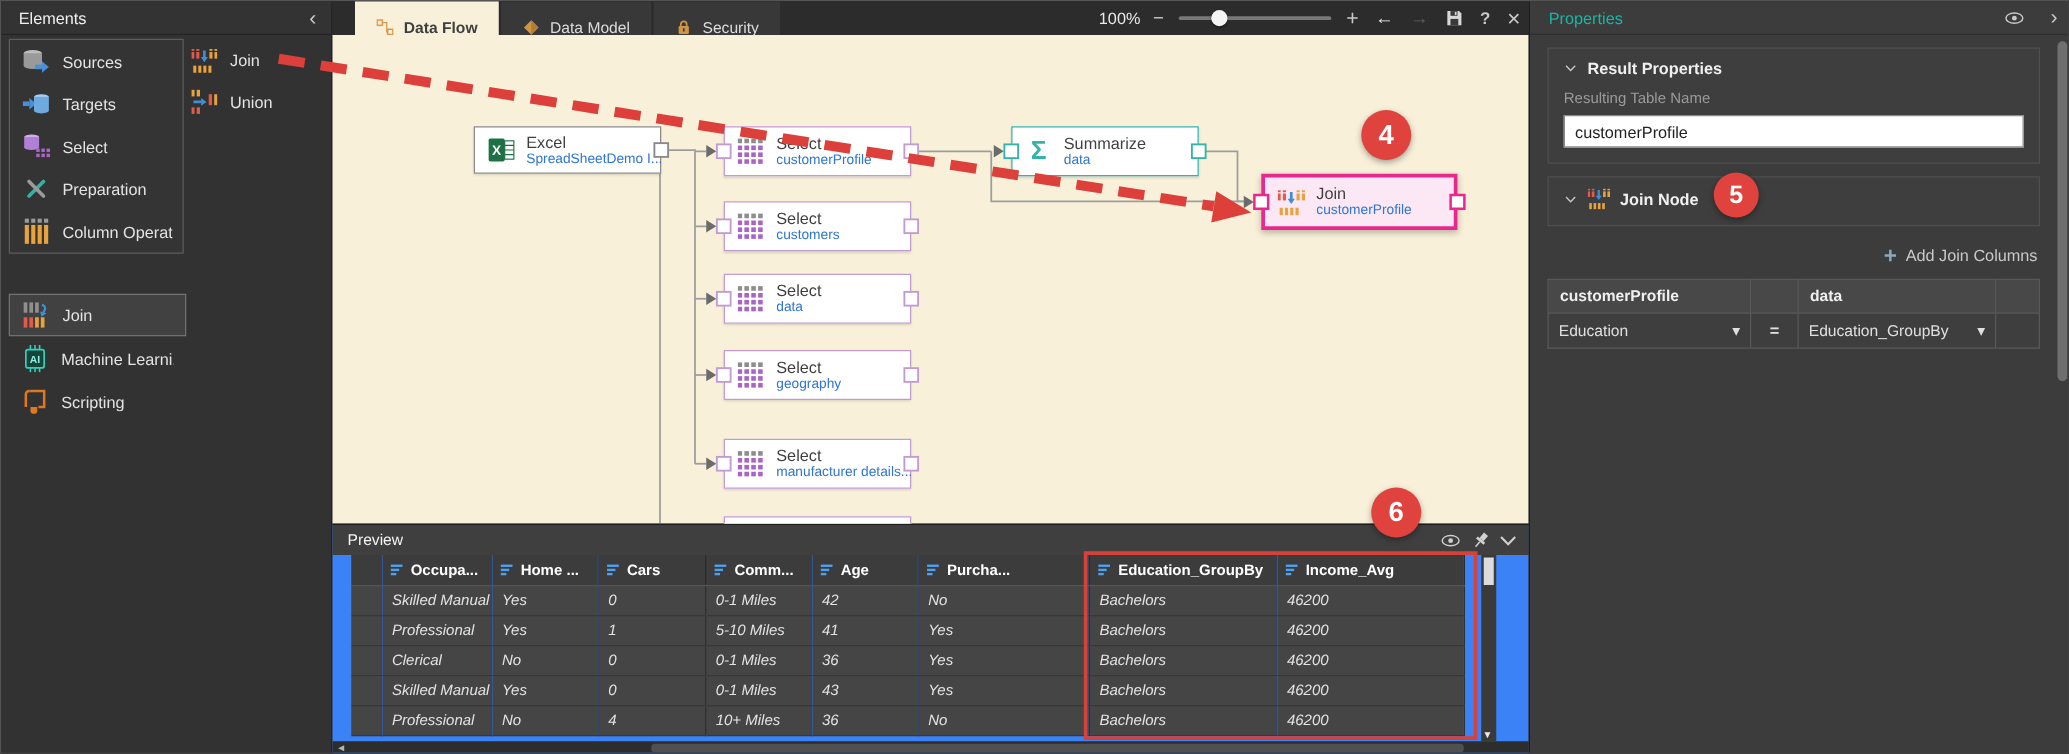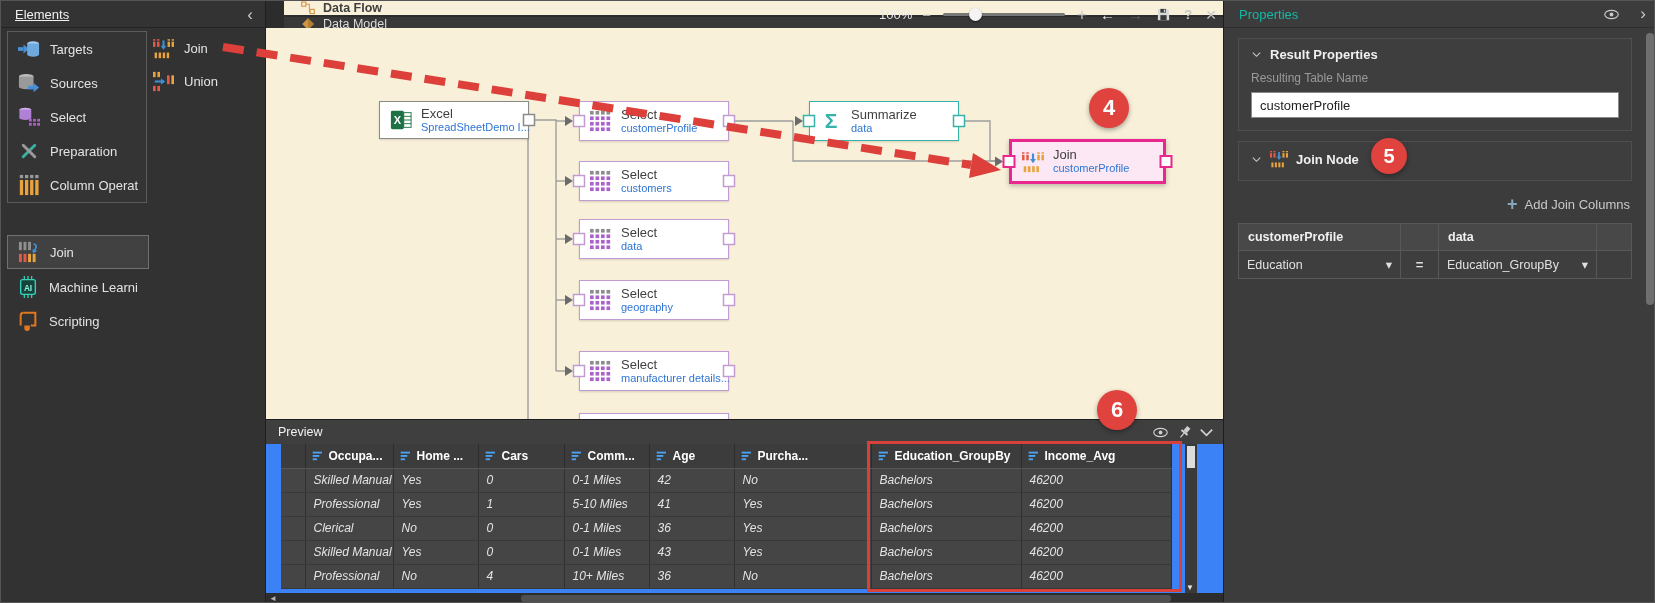--- a/index.html
+++ b/index.html
@@ -3,35 +3,35 @@
 <meta charset="utf-8">
 <style>
   * { box-sizing: border-box; margin: 0; padding: 0; }
   html,body { width:1655px; height:603px; overflow:hidden; background:#222; }
   body { font-family:"Liberation Sans", sans-serif; }
   .app { position:relative; width:1655px; height:603px; background:#2b2b2b; border:1px solid #555; overflow:hidden; }
 
   
   .sidebar { position:absolute; left:0; top:0; width:265px; height:603px; background:#323232; border-right:1px solid #1f1f1f; }
   .sb-header { height:27px; display:flex; align-items:center; justify-content:space-between; padding:0 12px 0 14px; background:#333; border-bottom:1px solid #242424; }
-  .sb-title { font-size:13px; color:#f0f0f0;text-decoration:underline; }
+  .sb-title { font-size:13px; color:#f0f0f0; }
   .collapse { color:#cccccc; font-size:17px; line-height:1; cursor:pointer; }
   .sb-group { position:absolute; left:6px; top:30px; width:140px; border:1px solid #5c5c5c; background:#343434; }
   .sb-item { height:34px; display:flex; align-items:center; gap:10px; padding:0 8px 0 10px; cursor:pointer; }
   .sb-item svg { width:22px; height:22px; flex:0 0 22px; }
   .sb-label { font-size:13px; color:#e3e3e3; white-space:nowrap; overflow:hidden; }
   .sb-item.selected { position:absolute; left:6px; top:234px; width:142px; background:#414141; border:1px solid #707070; }
   .sb-tail { position:absolute; left:6px; top:269px; width:140px; }
   .flyout { position:absolute; left:148px; top:31px; width:116px; }
   .fly-item { height:33px; display:flex; align-items:center; gap:10px; padding:0 4px; cursor:pointer; }
   .fly-item svg { width:21px; height:21px; flex:0 0 21px; }
 
   
   .center { position:absolute; left:265px; top:0; width:957px; height:603px; background:#2f2f2f; }
-  .tabbar { position:relative; height:41px; background:#2c2c2c; display:flex; gap:2px; padding-left:18px;flex-direction:column; }
+  .tabbar { position:relative; height:41px; background:#2c2c2c; display:flex; gap:2px; padding-left:18px; }
   .tab { display:flex; align-items:center; gap:8px; padding:0 17px; background:#383838; color:#dcdcdc; font-size:12.5px; cursor:pointer; }
   .tab svg { width:14px; height:14px; }
   .tab.active { background:#f8f0d9; color:#3f3f3f; font-weight:bold; }
   .toolbar { position:absolute; right:6px; top:0; height:27px; display:flex; align-items:center; }
   .tb-zoom { font-size:13px; color:#e8e8e8; margin-right:10px; }
   .tb-glyph { color:#c8c8c8; font-size:15px; line-height:1; cursor:pointer; }
   .slider { position:relative; width:122px; height:3px; background:#787878; border-radius:2px; margin:0 12px; cursor:pointer; }
   .knob { position:absolute; left:26px; top:-5px; width:13px; height:13px; border-radius:50%; background:#f4f4f4; box-shadow:0 1px 2px rgba(0,0,0,.5); }
   .tb-sp { margin-left:13px; }
   .dim { color:#5f5f5f; }
@@ -271,29 +271,29 @@
 <div class="app">
 
   <aside class="sidebar">
     <div class="sb-header">
       <span class="sb-title">Elements</span>
       <span class="collapse">‹</span>
     </div>
     <div class="sb-group">
       <div class="sb-item">
         <svg>
+            <use href="#i-sources"></use>
+          </svg>
+        <span class="sb-label">Sources</span>
+      </div>
+      <div class="sb-item">
+        <svg>
             <use href="#i-targets"></use>
           </svg>
         <span class="sb-label">Targets</span>
-      </div>
-      <div class="sb-item">
-        <svg>
-            <use href="#i-sources"></use>
-          </svg>
-        <span class="sb-label">Sources</span>
       </div>
       <div class="sb-item">
         <svg>
             <use href="#i-select-side"></use>
           </svg>
         <span class="sb-label">Select</span>
       </div>
       <div class="sb-item">
         <svg>
             <use href="#i-prep"></use>

